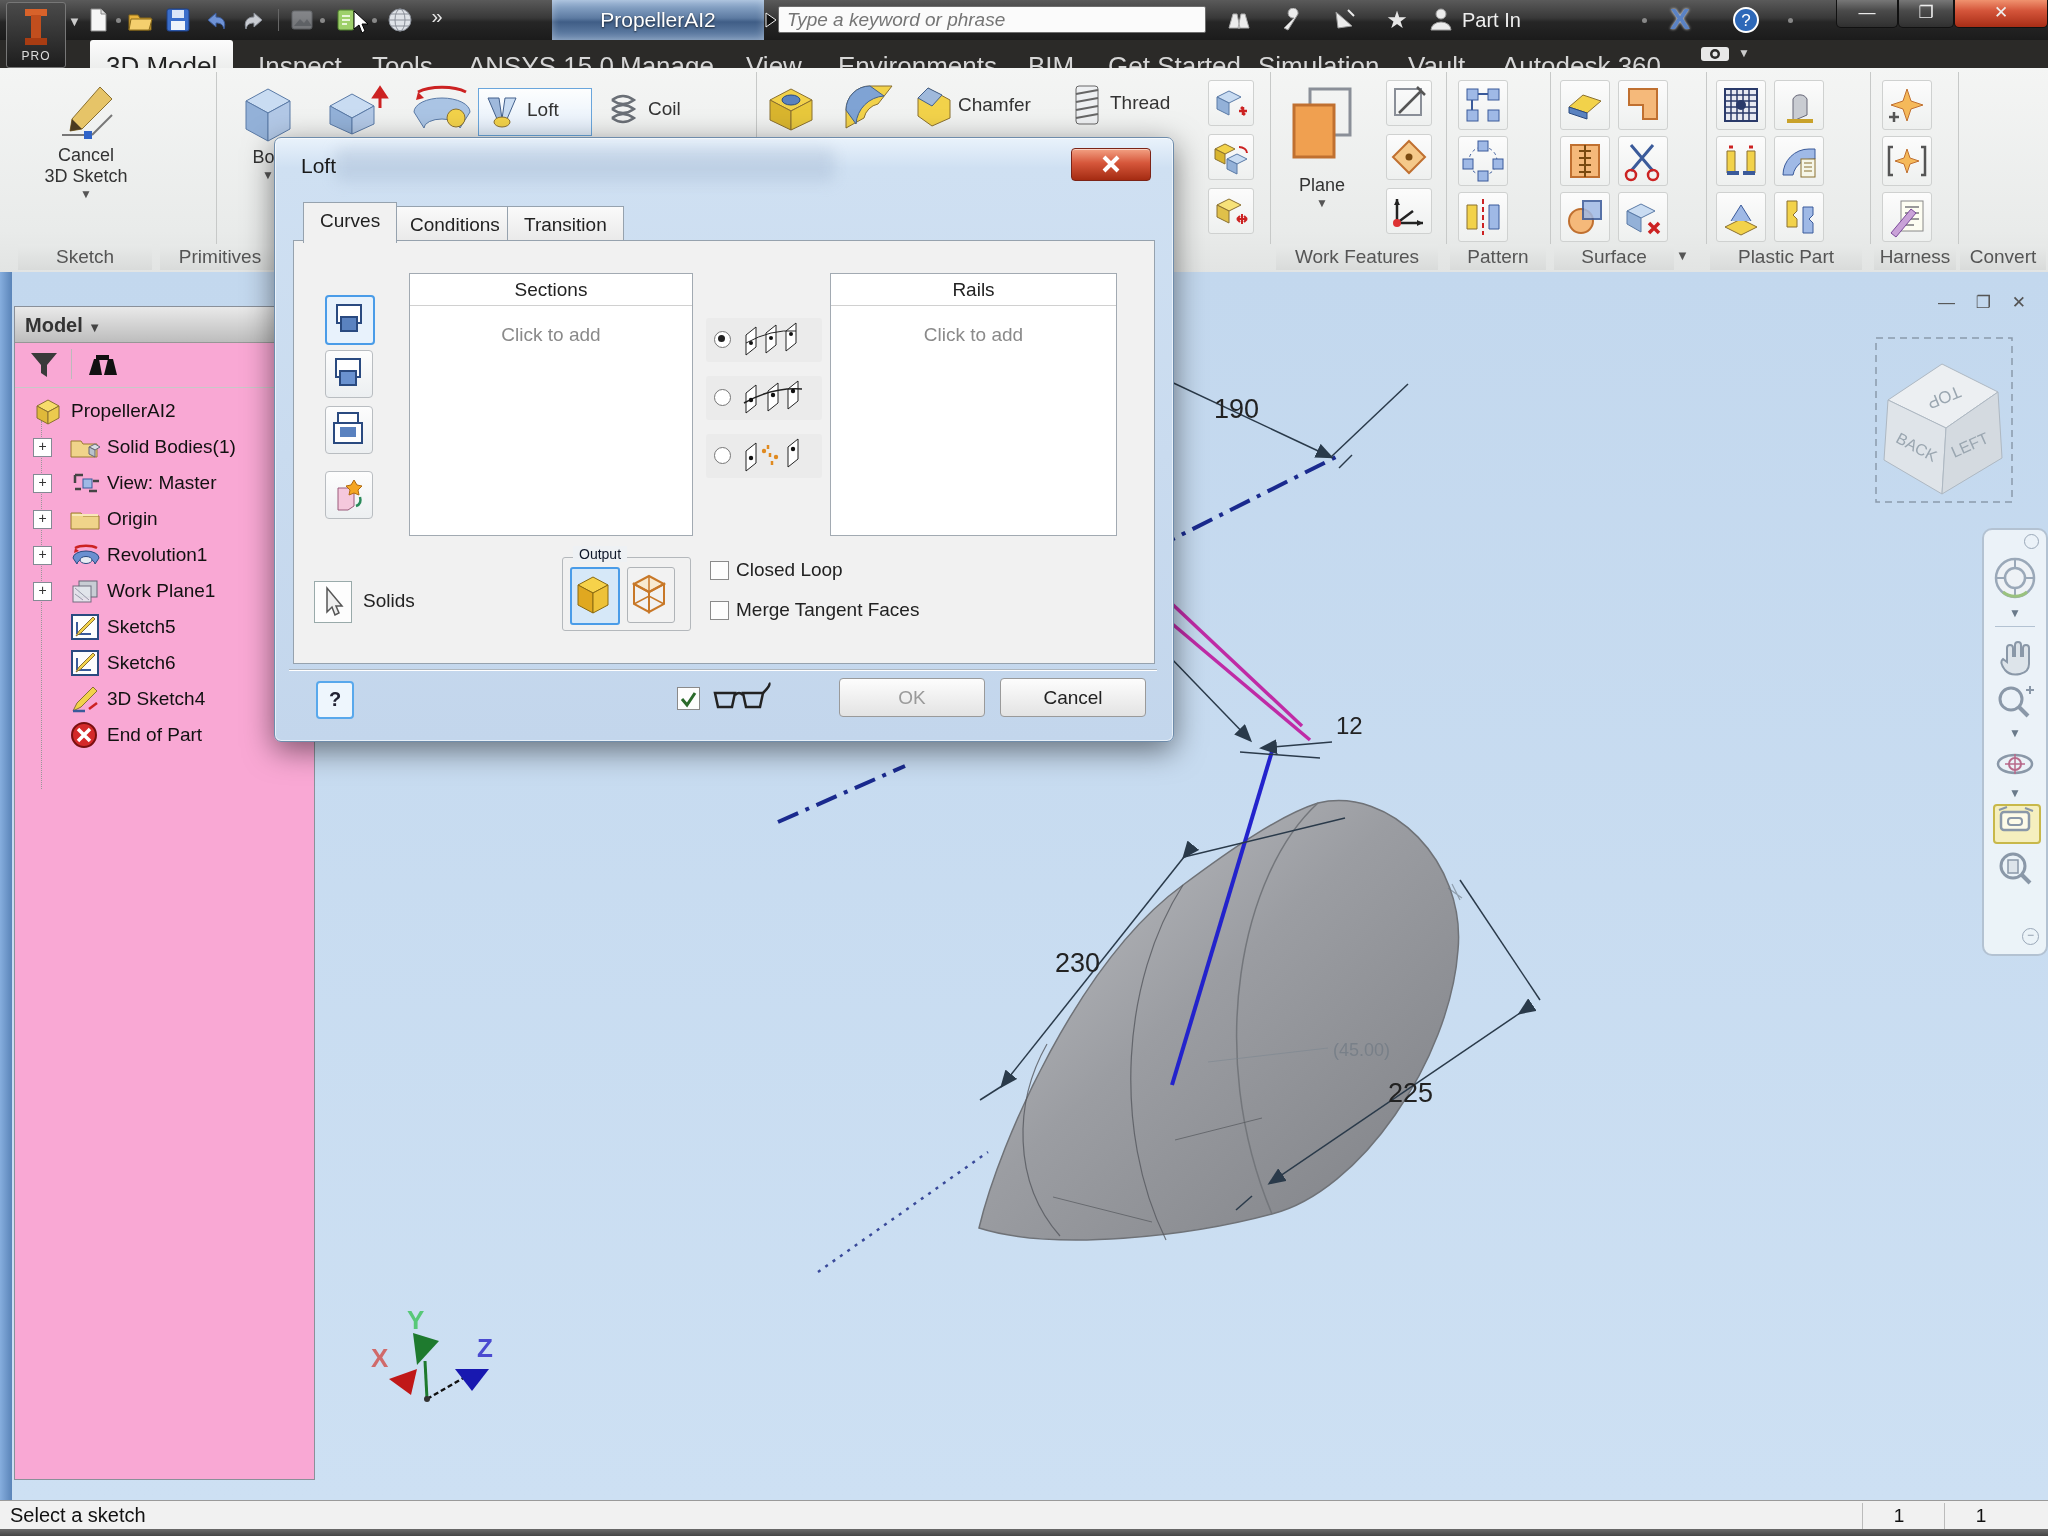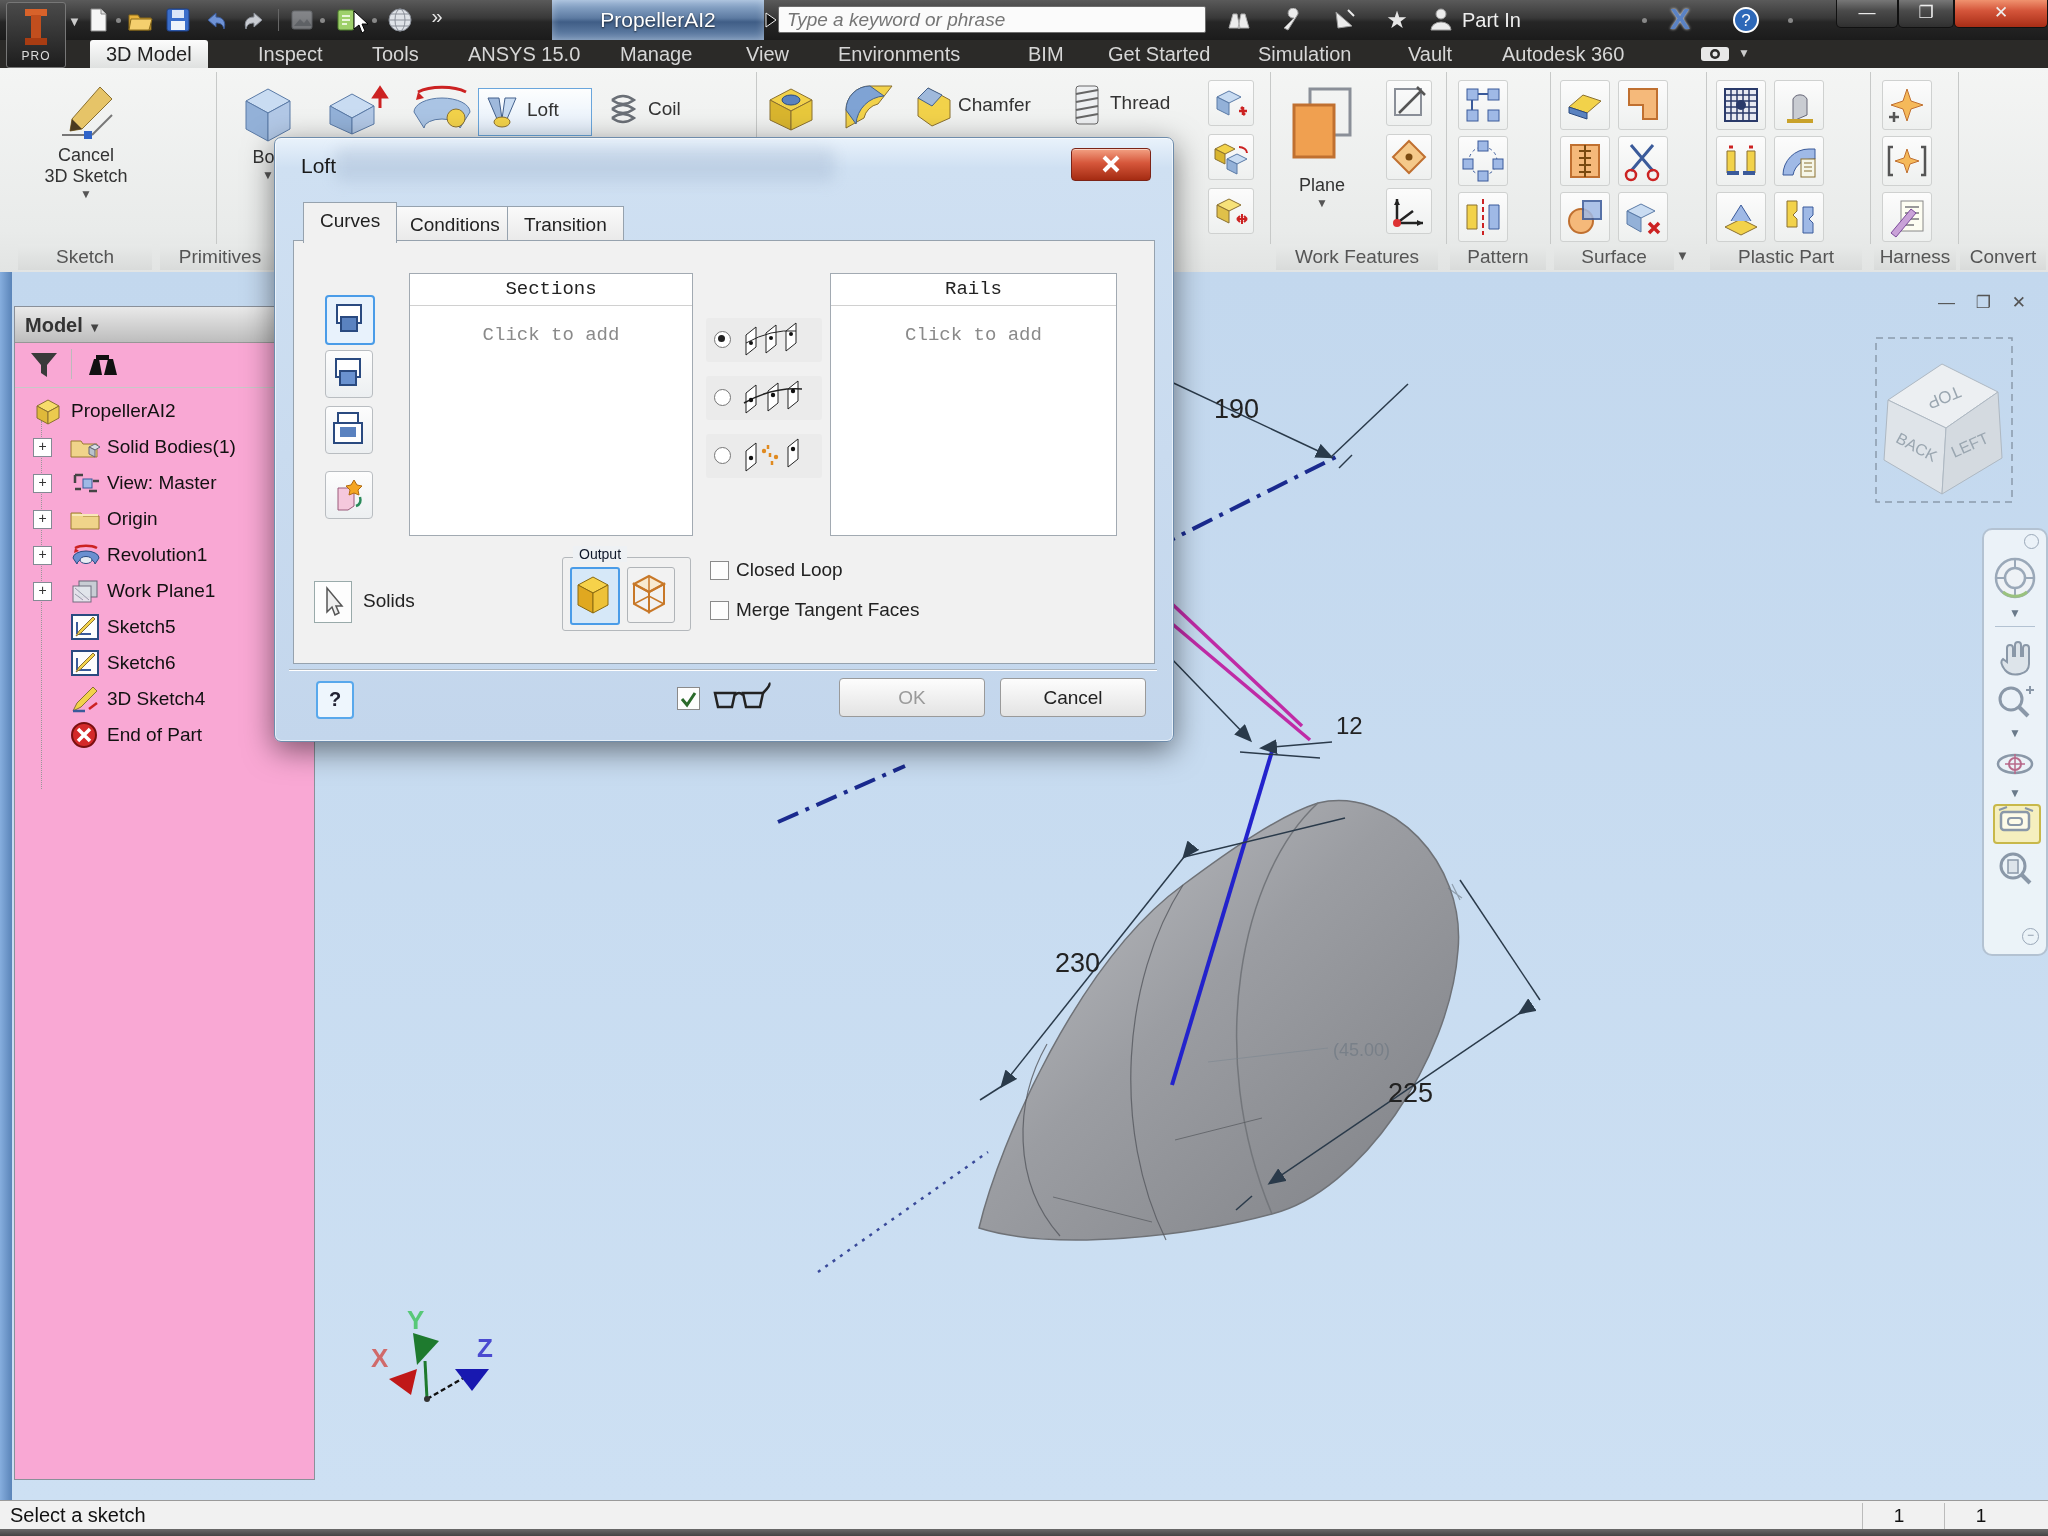--- a/index.html
+++ b/index.html
@@ -19,21 +19,21 @@
     text-shadow:0 1px 2px rgba(0,0,0,.7);}
   #search-box{left:778px;top:6px;width:428px;height:27px;border:1px solid #6d6d6d;
     background:#fbfbfb;border-radius:2px;font-style:italic;color:#777;font-size:19px;
     padding:0 8px;box-sizing:border-box;font-family:"Liberation Sans",sans-serif;}
   .winbtn{top:0;height:27px;border:1px solid #111;border-top:none;
     background:linear-gradient(#777,#4a4a4a 40%,#303030);border-radius:0 0 5px 5px;
     color:#eee;text-align:center;line-height:25px;font-size:17px;}
   #close-btn{background:linear-gradient(#f0926f,#d4553a 40%,#a82d16);}
   
   #tabrow{left:0;top:40px;width:2048px;height:28px;background:#2b2a28;}
-  .rtab{top:0;height:28px;line-height:28px;padding:0 16px;color:#d6d6d6;font-size:20px;}
+  .rtab{top:0;height:28px;line-height:28px;padding:12px 16px;color:#d6d6d6;font-size:26px;}
   .rtab.active{background:linear-gradient(#fcfcfc,#dfe1e0);color:#222;
     border-radius:3px 3px 0 0;}
   
   #ribbon{left:0;top:68px;width:2048px;height:204px;
     background:linear-gradient(#f4f5f4,#e9ebea 80%,#e2e4e3);border-bottom:1px solid #b9bcbb;}
   .gsep{top:4px;width:1px;height:172px;background:#c7c9c8;}
   .glabel{top:176px;height:26px;line-height:26px;text-align:center;color:#555;
     font-size:19px;background:linear-gradient(#e8eae9,#d9dbda);}
   .bigbtn{border:1px solid transparent;border-radius:3px;text-align:center;color:#333;
     font-size:18px;}
@@ -58,21 +58,21 @@
   #dlg-close{left:796px;top:10px;width:78px;height:31px;border-radius:4px;
     border:1px solid #7c2417;background:linear-gradient(#f3a183,#d6573b 45%,#a42b12);
     box-shadow:inset 0 1px 0 rgba(255,255,255,.5);}
   #dlg-content{left:18px;top:102px;width:860px;height:422px;background:#f1f1f1;
     border:1px solid #96a2ae;}
   .dtab{top:68px;height:36px;line-height:36px;padding:0 16px;font-size:19px;color:#222;
     background:linear-gradient(#fafafa,#e8e8e8);border:1px solid #96a2ae;border-bottom:none;}
   .dtab.active{height:40px;top:64px;background:#f1f1f1;z-index:3;}
   .sq{width:46px;height:46px;border:1px solid #b9bdc1;border-radius:4px;
     background:linear-gradient(#fdfdfd,#eceff1);}
-  .listbox{background:#fff;border:1px solid #a2aab2;font-family:Liberation Mono, monospace;}
+  .listbox{background:#fff;border:1px solid #a2aab2;}
   .listhdr{height:31px;line-height:31px;text-align:center;font-size:19px;color:#222;
     border-bottom:1px solid #d0d0d0;}
   .placeholder{text-align:center;font-size:19px;color:#8a8a8a;}
   .radiorow{width:116px;height:44px;background:#ebebeb;border-radius:3px;}
   .radio{width:15px;height:15px;border-radius:50%;border:1px solid #777;background:#fff;top:13px;left:8px;}
   .cb{width:17px;height:17px;border:1px solid #8a8a8a;background:#fdfdfd;}
   .dbtn{height:37px;border:1px solid #9a9a9a;border-radius:4px;text-align:center;
     line-height:37px;font-size:19px;background:linear-gradient(#fdfdfd,#e3e3e3);}
   
   #navbar{left:1982px;top:528px;width:62px;height:424px;border-radius:10px;

